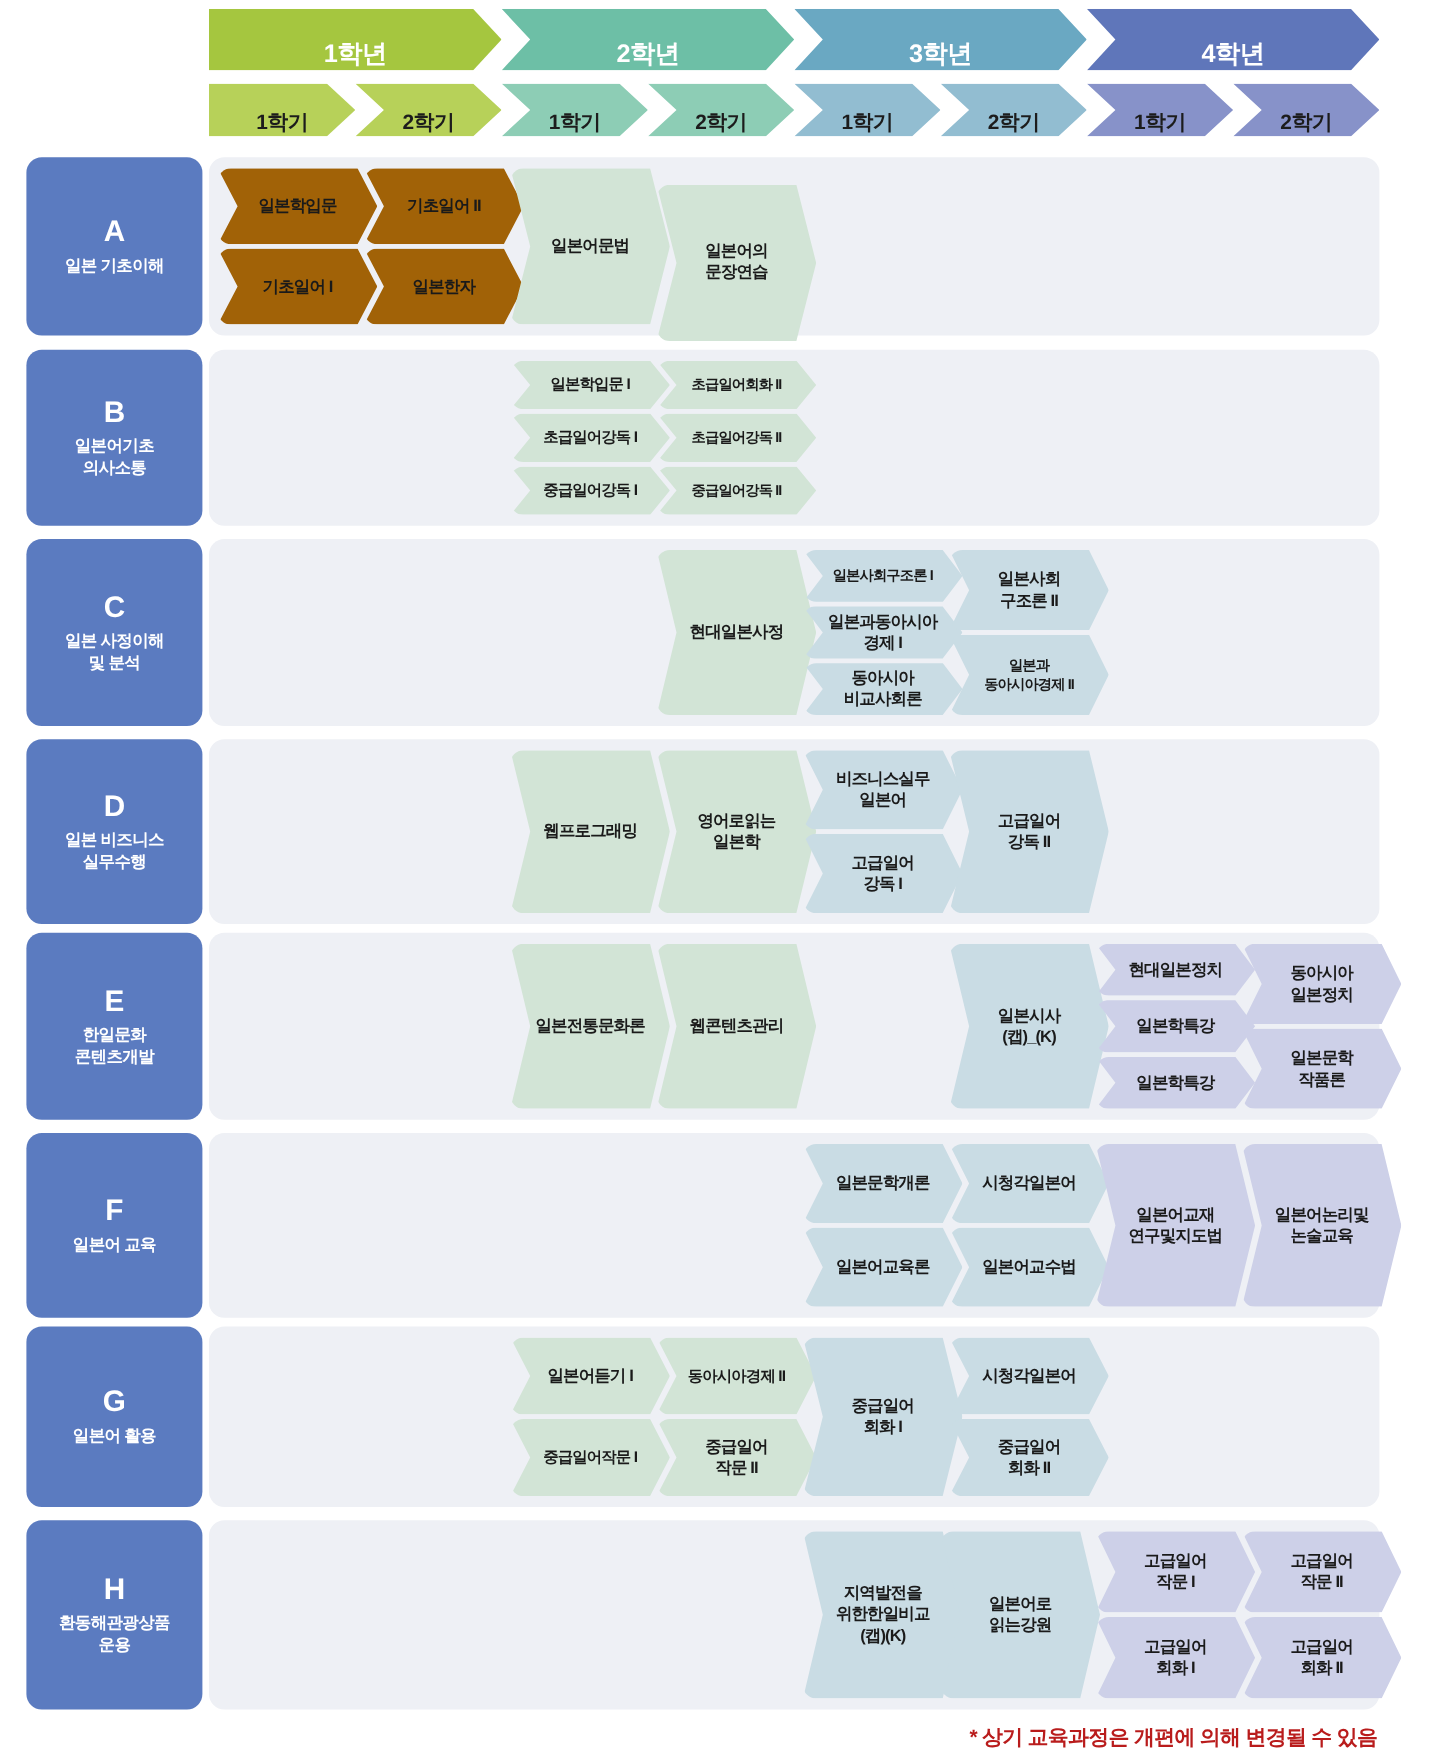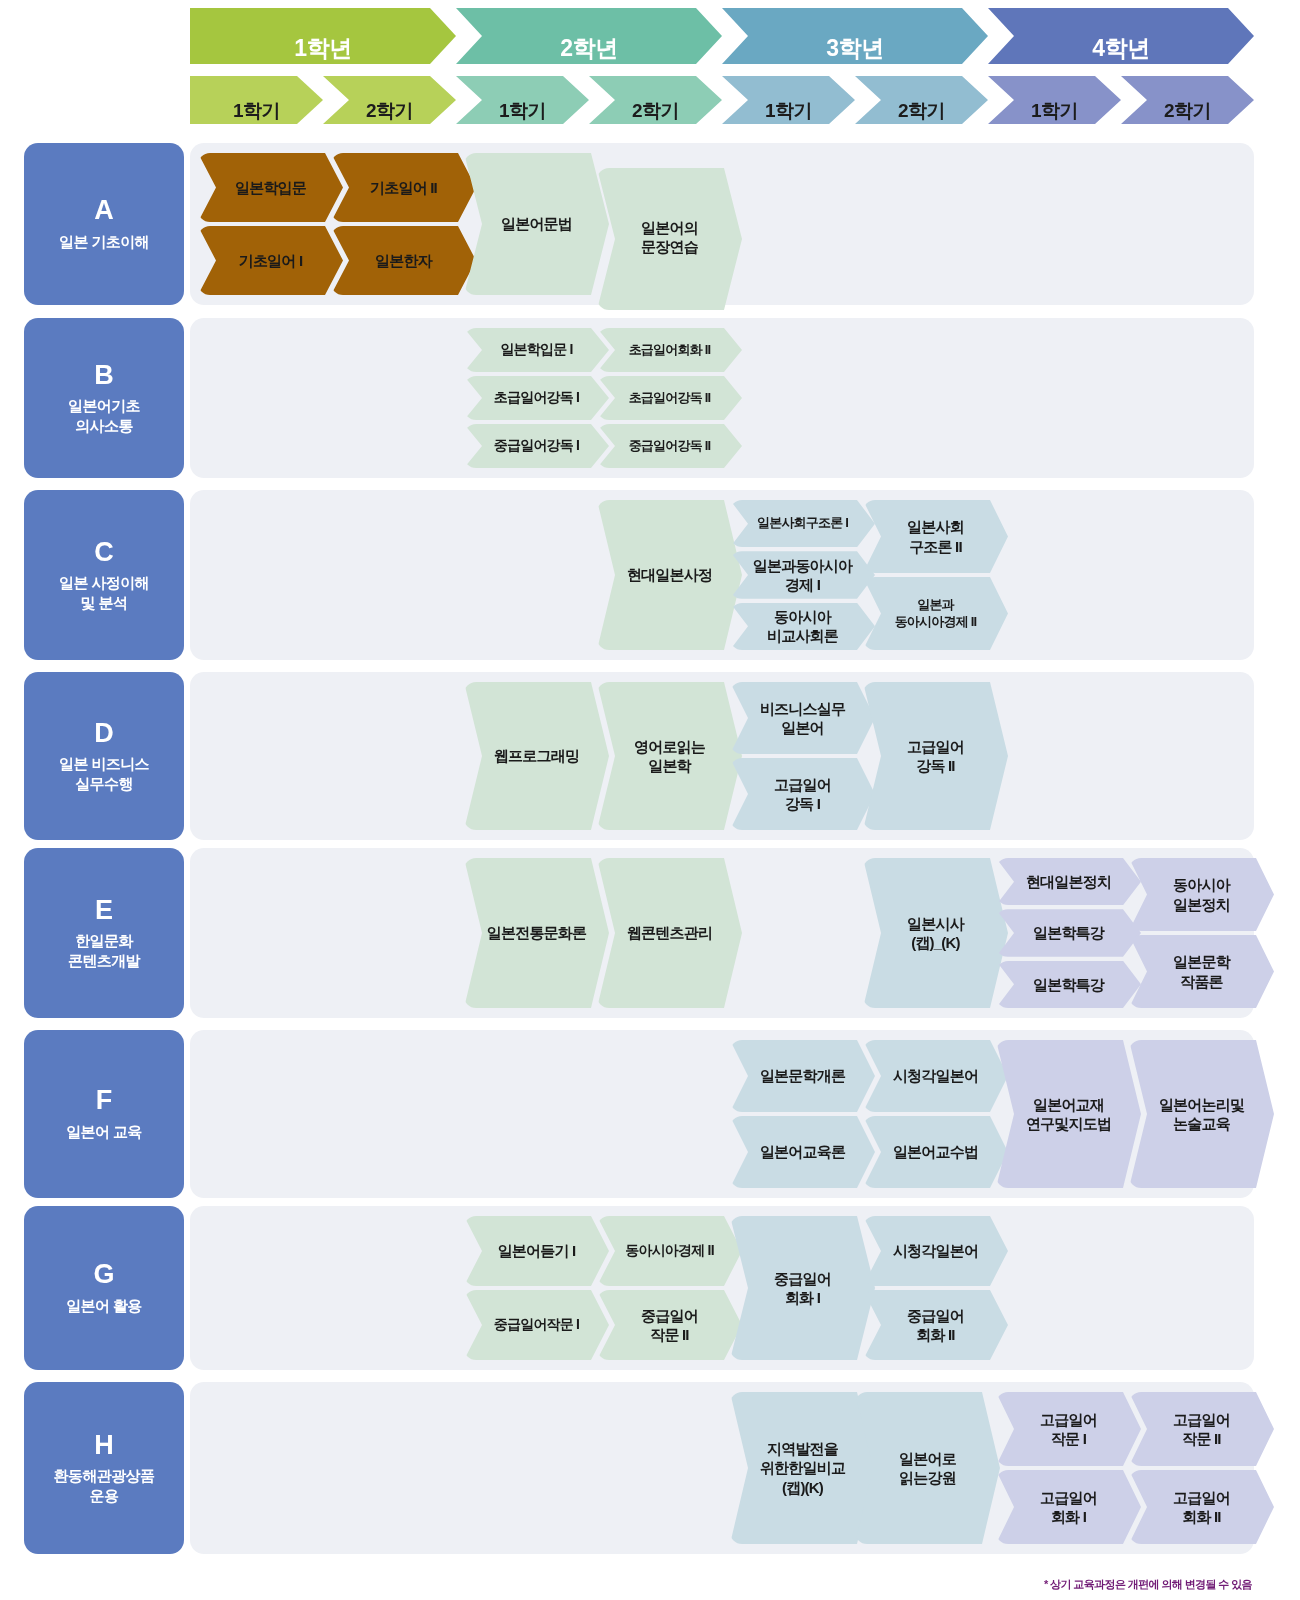--- a/index.html
+++ b/index.html
@@ -66,21 +66,21 @@
 
   
   .c-y1 { background: #a16207; }   
   .c-y2 { background: #d2e4d6; }   
   .c-y3 { background: #c9dce4; }   
   .c-y4 { background: #cdd0e8; }   
 
   
   .note {
     position: absolute; right: 48px; bottom: 8px;
-    font-size: 11px; font-weight: bold; color: #701a75;
+    font-size: 19px; font-weight: bold; color: #b91c1c;
     letter-spacing: -0.6px;
   }
 </style>
 </head>
 <body>
 
 <div id="root">
   <div class="hdr-years">
       <div class="chev year chev-first" style="left: 190px; width: 266px; background: rgb(165, 198, 63);">
         <span>1학년</span>

